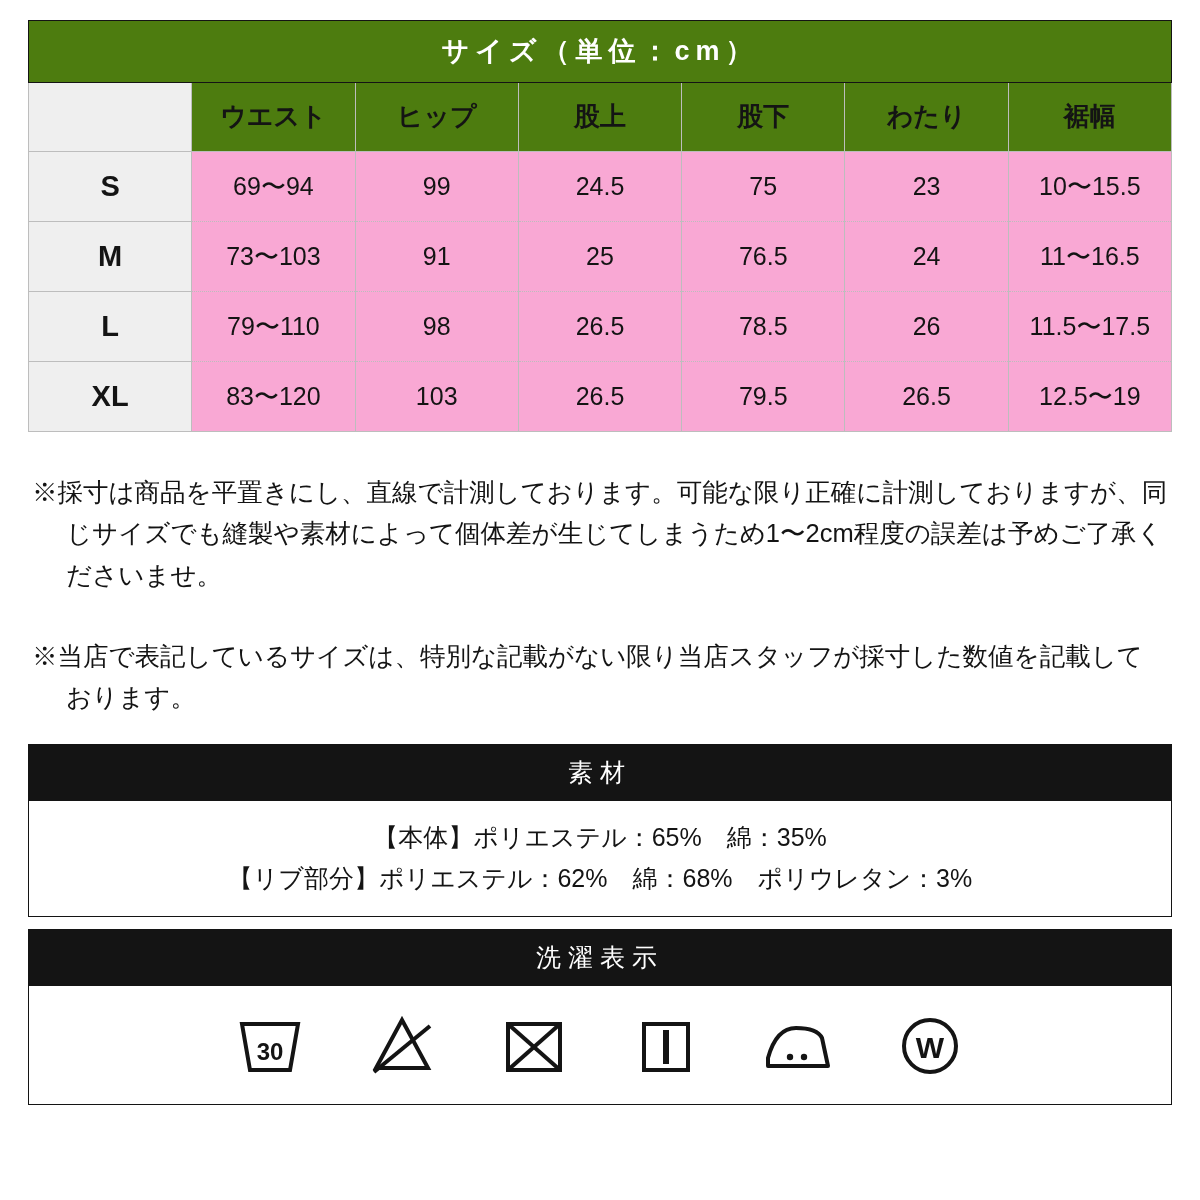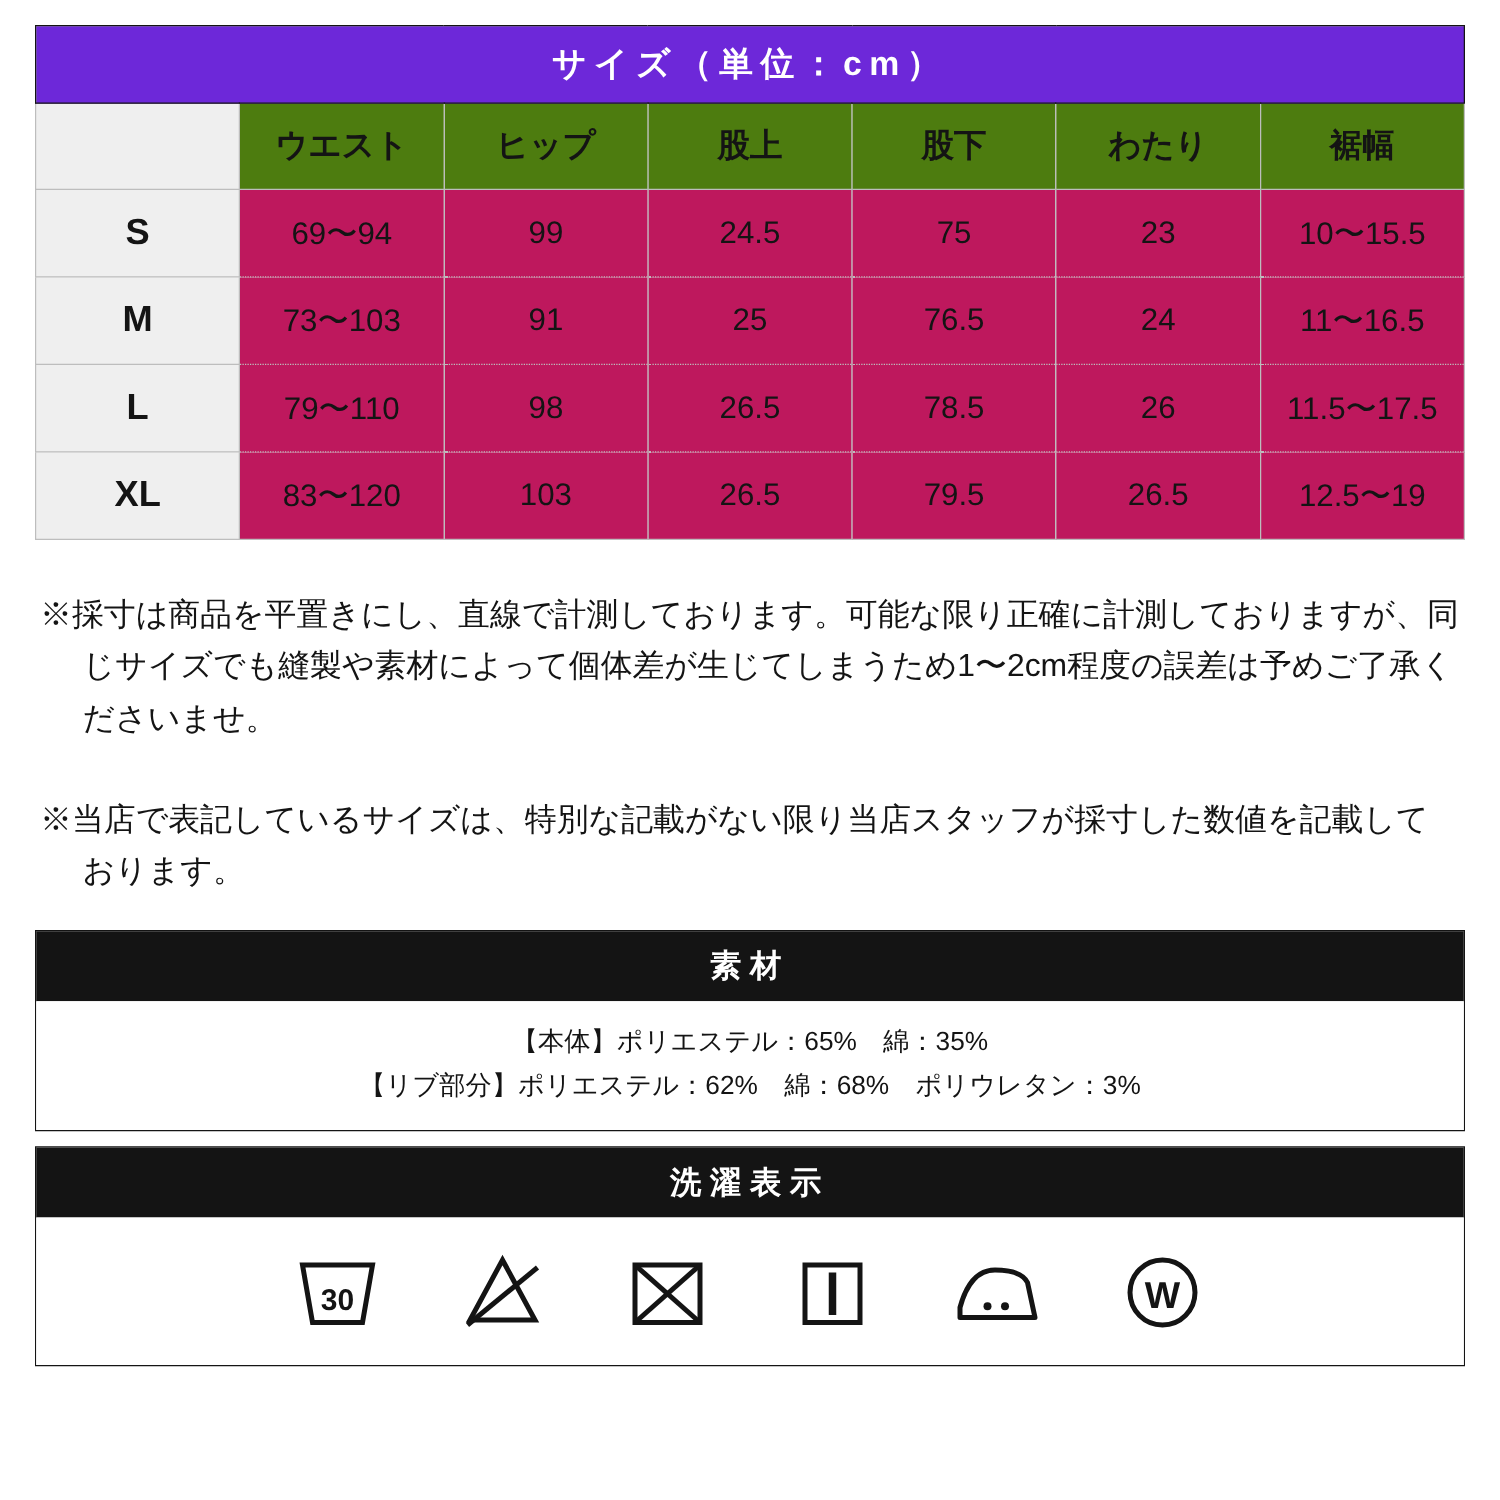--- a/index.html
+++ b/index.html
@@ -22,21 +22,21 @@
     padding: 20px 28px 8px 28px;
   }
 
   
   .size-table {
     width: 1144px;
     border-collapse: collapse;
     table-layout: fixed;
   }
   .size-table .title-cell {
-    background: #6d28d9;
+    background: #4d7c0f;
     color: #ffffff;
     font-size: 27px;
     font-weight: bold;
     letter-spacing: 6px;
     text-align: center;
     padding: 12px 0 13px 0;
     border: 1px solid #141414;
   }
   .size-table th.col-head {
     background: #4d7c0f;
@@ -61,21 +61,21 @@
     color: #141414;
     padding: 18px 0;
   }
   .size-table td.val {
     font-size: 25px;
     text-align: center;
     border: 1px solid #bdbdbd;
     border-top-style: dotted;
     border-bottom-style: dotted;
     padding: 18px 0;
-    background: #be185d;
+    background: #f9a8d4;
     color: #141414;
   }
   .size-table tr.first-data td.val {
     border-top-style: solid;
   }
   .size-table tr.last-data td.val {
     border-bottom-style: solid;
   }
 
   
@@ -98,32 +98,32 @@
 
   
   .block {
     border: 1px solid #141414;
     margin-top: 12px;
   }
   .block-head {
     background: #141414;
     color: #ffffff;
     font-size: 25px;
-    font-weight: bold;
+    font-weight: normal;
     letter-spacing: 7px;
     text-align: center;
     padding: 11px 0 12px 0;
   }
   .block-body {
     padding: 16px 0 18px 0;
     text-align: center;
     background: #ffffff;
   }
   .material-line {
-    font-size: 21px;
+    font-size: 25px;
     line-height: 1.62;
     color: #141414;
   }
 
   
   .care-row {
     display: flex;
     justify-content: center;
     align-items: center;
     gap: 56px;

